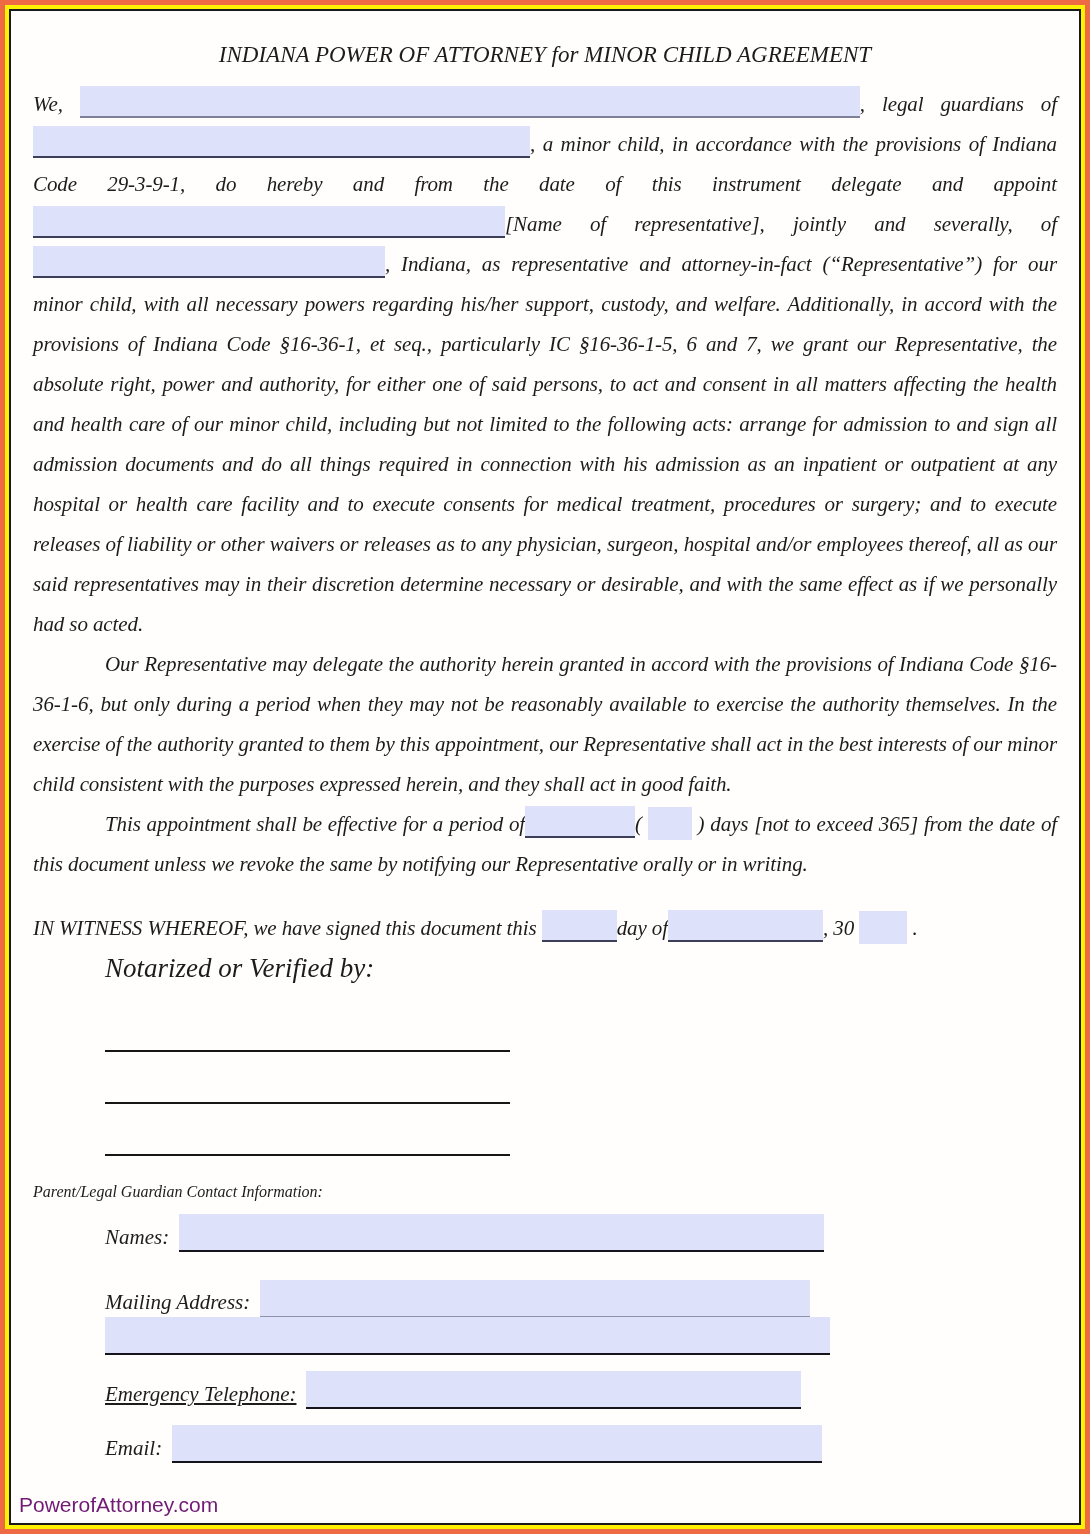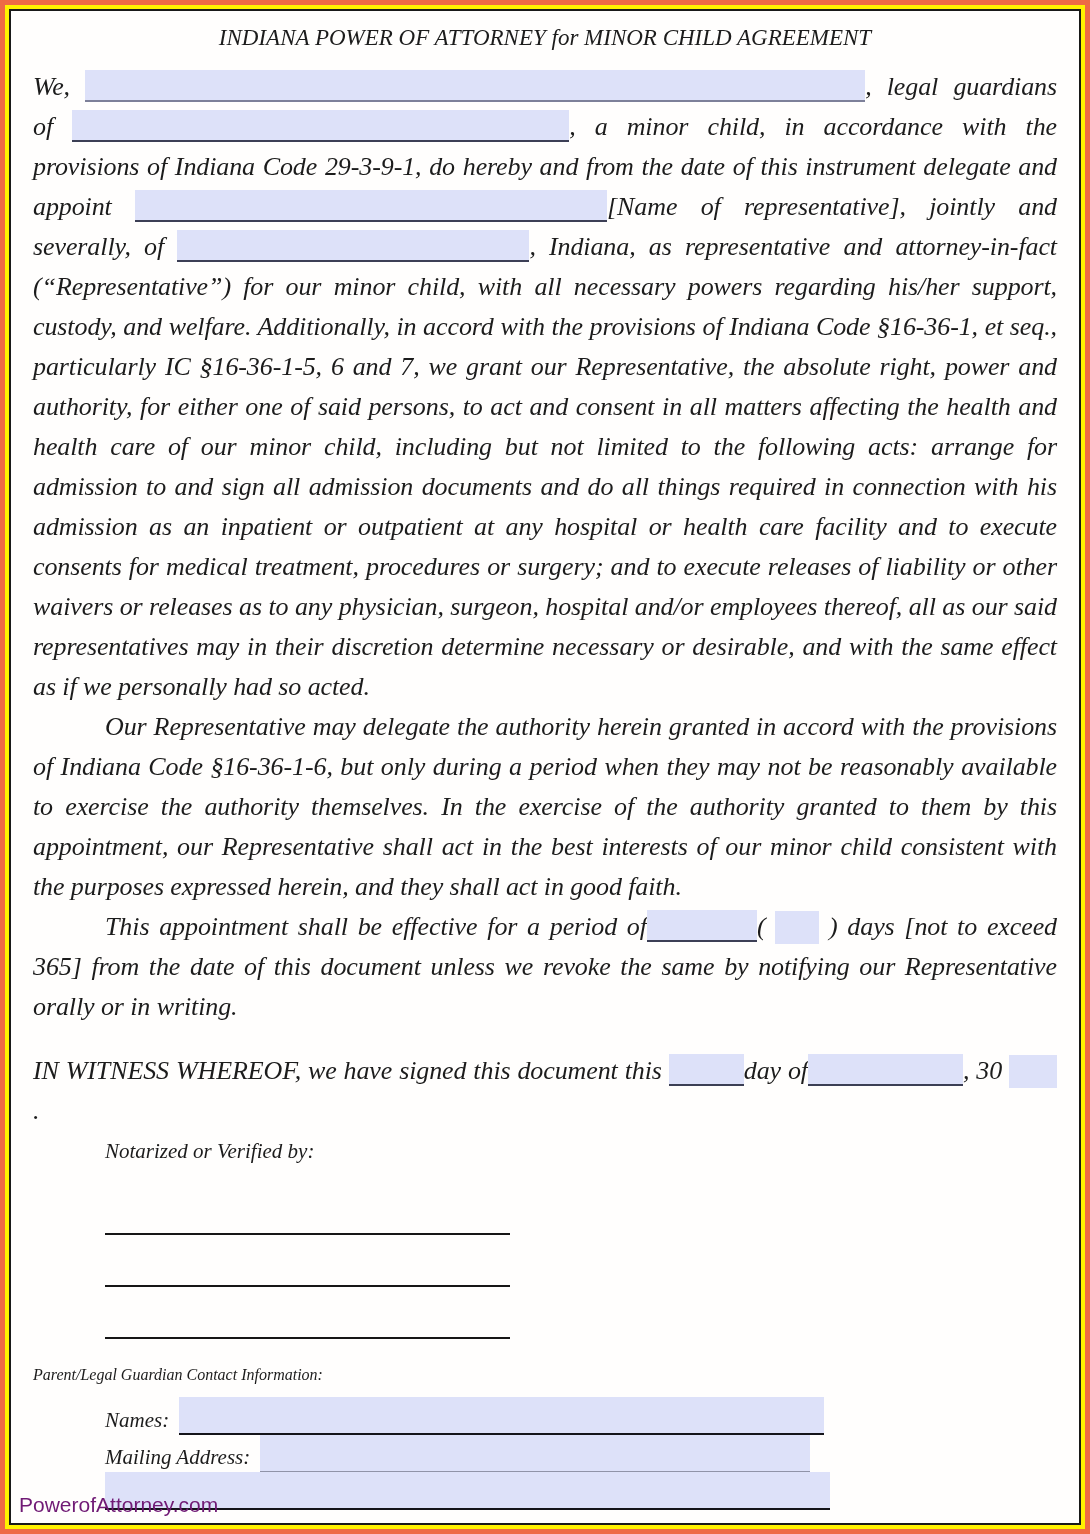--- a/index.html
+++ b/index.html
@@ -32,35 +32,35 @@
     box-sizing:border-box;
     width:100%;height:100%;
     padding:6px 22px 0 22px;
     color:#1c1c1c;
   }
   .title{
     text-align:center;
     font-style:italic;
     font-size:23px;
     line-height:34px;
-    margin-top:4px;
+    margin-top:21px;
     white-space:nowrap;
   }
   .bodytext{
     font-style:italic;
-    font-size:26px;
+    font-size:21px;
     line-height:40px;
     text-align:justify;
     letter-spacing:-0.1px;
     margin:0;
   }
   .p1{margin-top:12px;}
   .indent{text-indent:72px;}
   .witness{margin-top:24px;}
-  .notarized{margin-left:72px;font-style:italic;font-size:21px;line-height:40px;}
+  .notarized{margin-left:72px;font-style:italic;font-size:27px;line-height:40px;}
   .field{
     display:inline-block;
     background:#dde1f9;
     height:30px;
     vertical-align:-7px;
   }
   .u{border-bottom:2px solid #3c3f55;}
   .u-gray{border-bottom:2px solid #7d8099;}
   .f-guardians{width:780px;}
   .f-child{width:497px;}
@@ -101,21 +101,21 @@
     background:#dde1f9;
     height:36px;
   }
   .u-black{border-bottom:2px solid #14141a;}
   .u-thin{border-bottom:1px solid #9093a8;}
   .f-names{width:645px;}
   .f-mail1{width:550px;}
   .f-mail2{width:725px;height:36px;margin-left:72px;display:block;}
   .f-emerg{width:495px;}
   .f-email{width:650px;}
-  .row-mail{margin-top:0;}
+  .row-mail{margin-top:28px;}
   .row-emerg{margin-top:16px;text-decoration:underline;}
   .row-email{margin-top:16px;}
   .footer{
     position:absolute;
     left:8px;bottom:6px;
     font-family:"Liberation Sans", sans-serif;
     font-size:21px;
     color:#701a75;
   }
 </style>

